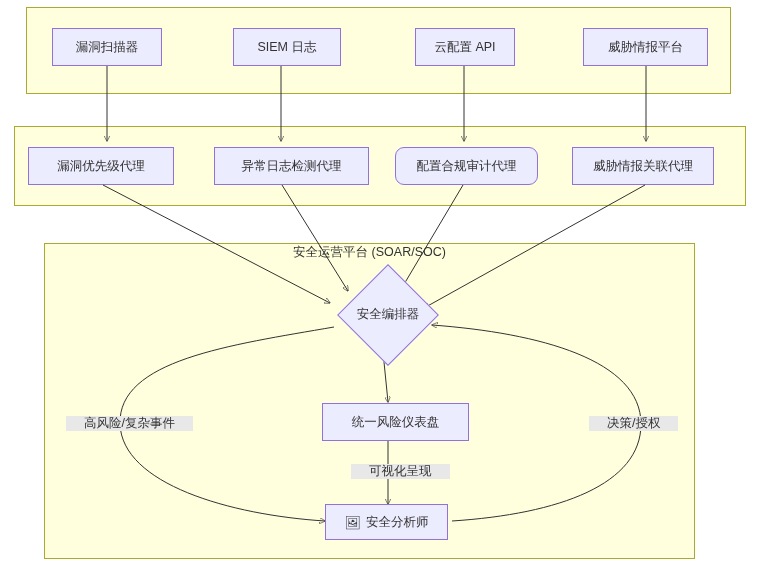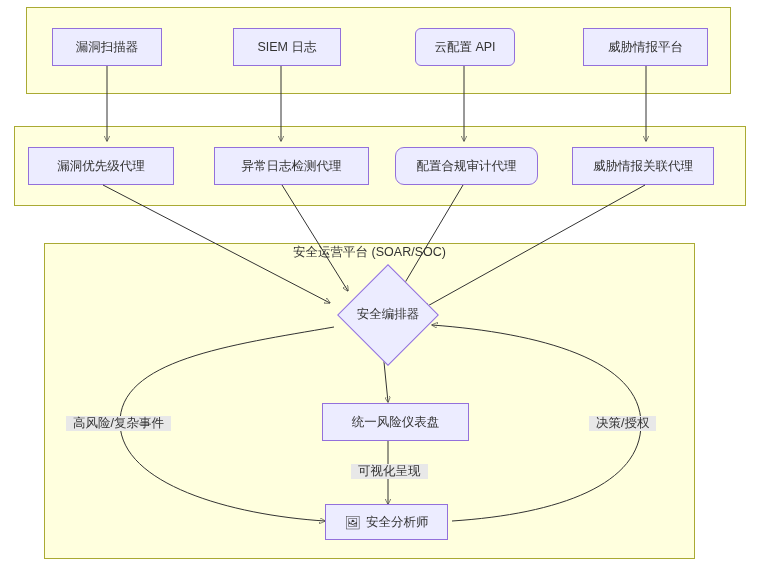--- a/index.html
+++ b/index.html
@@ -69,21 +69,21 @@
     font-size: 12.5px;
     color: #333333;
     white-space: nowrap;
   }
   .edge-label {
     position: absolute;
     background: #e8e8e8;
     font-size: 12.5px;
     color: #333333;
     white-space: nowrap;
-    padding: 0 7px;
+    padding: 0 18px;
     line-height: 15px;
   }
   .node-emoji {
     font-size: 13px;
     margin-right: 5px;
     line-height: 1;
   }
   svg.edges {
     position: absolute;
     left: 0; top: 0;
@@ -98,21 +98,21 @@
 </style>
 </head>
 <body>
 
 <div id="diagram">
 
   <div class="cluster" style="left:26px; top:7px; width:705px; height:87px;"></div>
 
   <div class="node" style="left:52px; top:28px; width:110px; height:38px;">漏洞扫描器</div>
   <div class="node" style="left:233px; top:28px; width:108px; height:38px;">SIEM 日志</div>
-  <div class="node" style="left:415px; top:28px; width:100px; height:38px;border-radius:6px;">云配置 API</div>
+  <div class="node" style="left:415px; top:28px; width:100px; height:38px;">云配置 API</div>
   <div class="node" style="left:583px; top:28px; width:125px; height:38px;">威胁情报平台</div>
 
   <div class="cluster" style="left:14px; top:126px; width:732px; height:80px;"></div>
 
   <div class="node" style="left:28px; top:147px; width:146px; height:38px;">漏洞优先级代理</div>
   <div class="node" style="left:214px; top:147px; width:155px; height:38px;">异常日志检测代理</div>
   <div class="node" style="left:395px; top:147px; width:143px; height:38px;border-radius:9px;">配置合规审计代理</div>
   <div class="node" style="left:572px; top:147px; width:142px; height:38px;">威胁情报关联代理</div>
 
   <div class="cluster" style="left:44px; top:243px; width:651px; height:316px;"></div>

